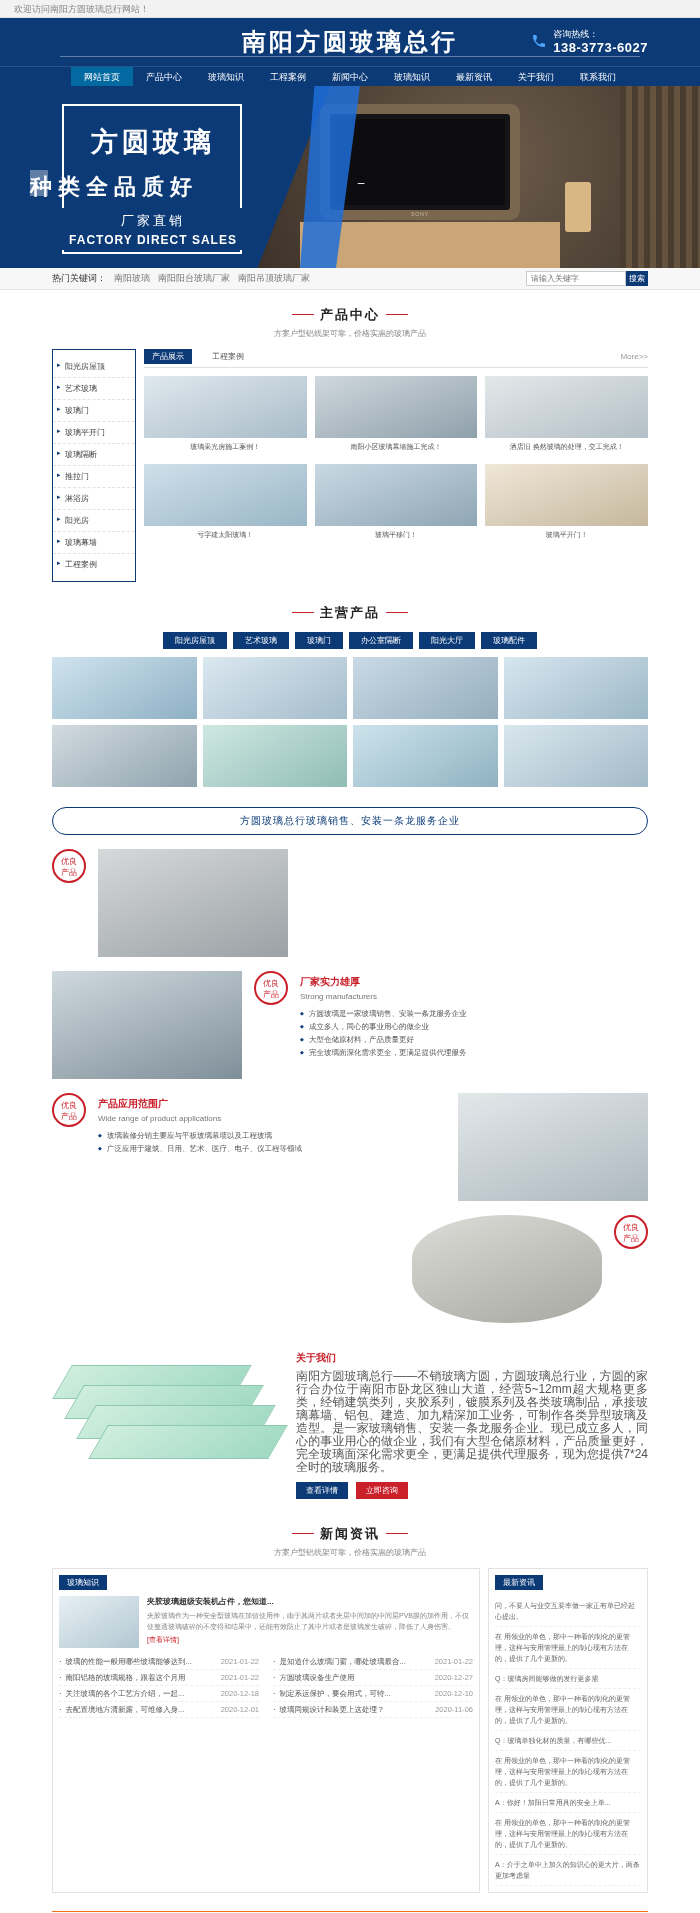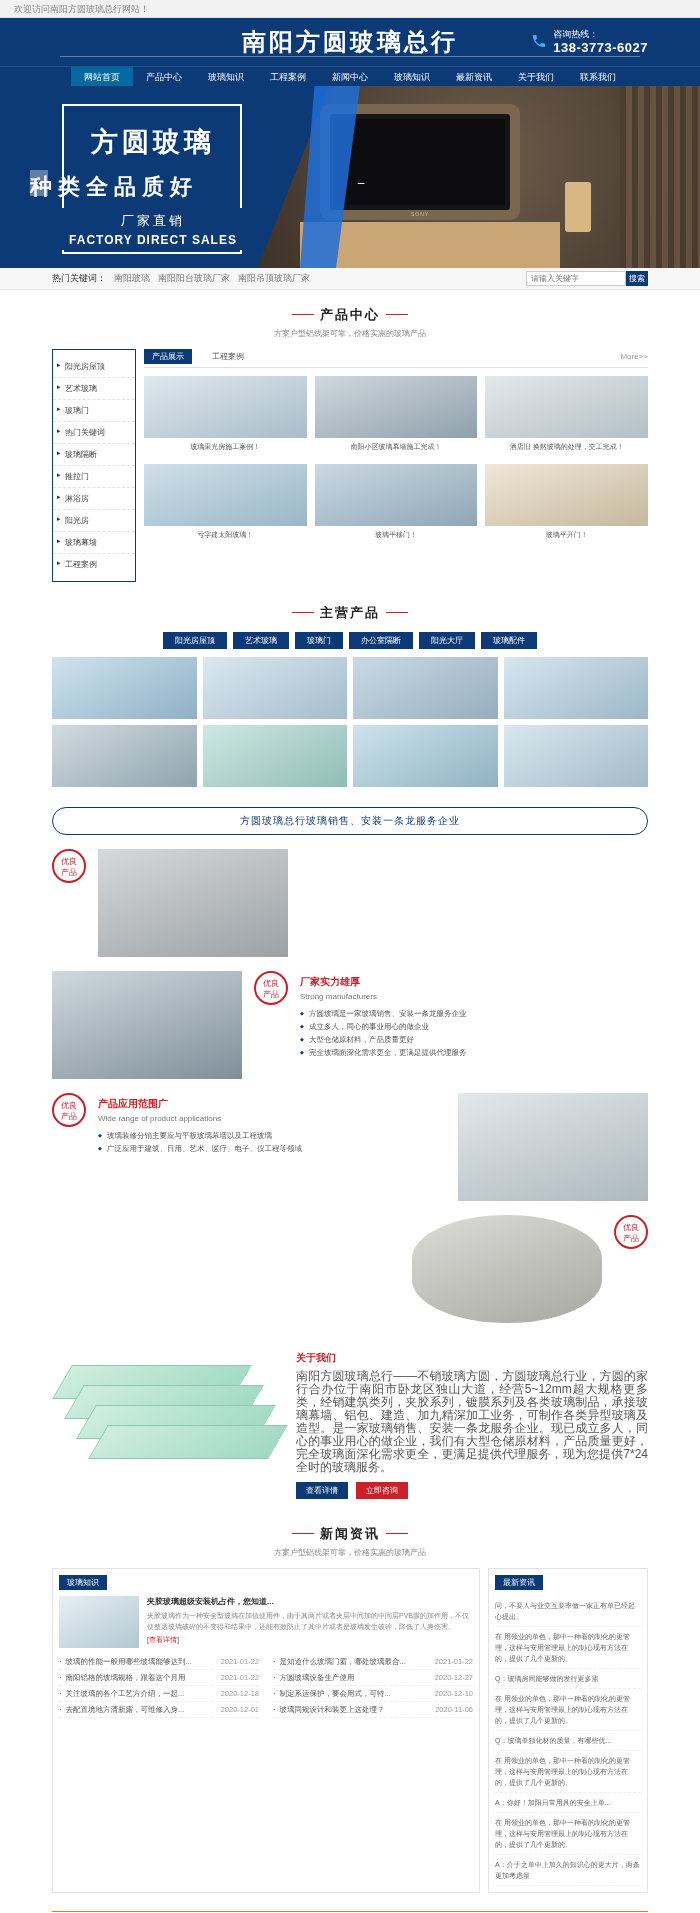--- a/index.html
+++ b/index.html
@@ -303,21 +303,21 @@
   <div class="section">
     <div class="sec-head">
       <div class="t">产品中心</div>
       <div class="s">方案户型铝线架可靠，价格实惠的玻璃产品</div>
     </div>
     <div class="prod-wrap">
       <div class="prod-side">
         <div class="side-item">阳光房屋顶</div>
         <div class="side-item">艺术玻璃</div>
         <div class="side-item">玻璃门</div>
-        <div class="side-item">热门关键词</div>
+        <div class="side-item">玻璃平开门</div>
         <div class="side-item">玻璃隔断</div>
         <div class="side-item">推拉门</div>
         <div class="side-item">淋浴房</div>
         <div class="side-item">阳光房</div>
         <div class="side-item">玻璃幕墙</div>
         <div class="side-item">工程案例</div>
       </div>
       <div class="prod-main">
         <div class="prod-tabs">
           <span class="tab">产品展示</span>

